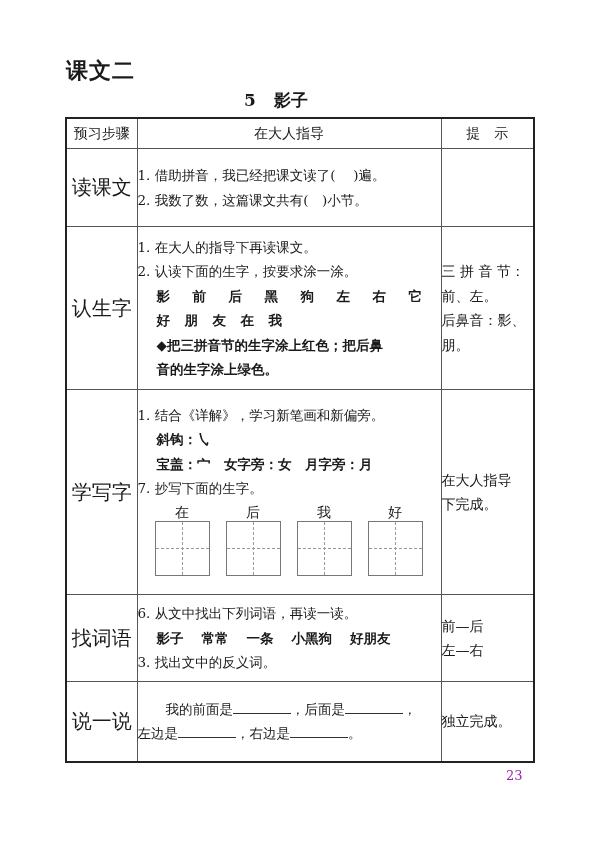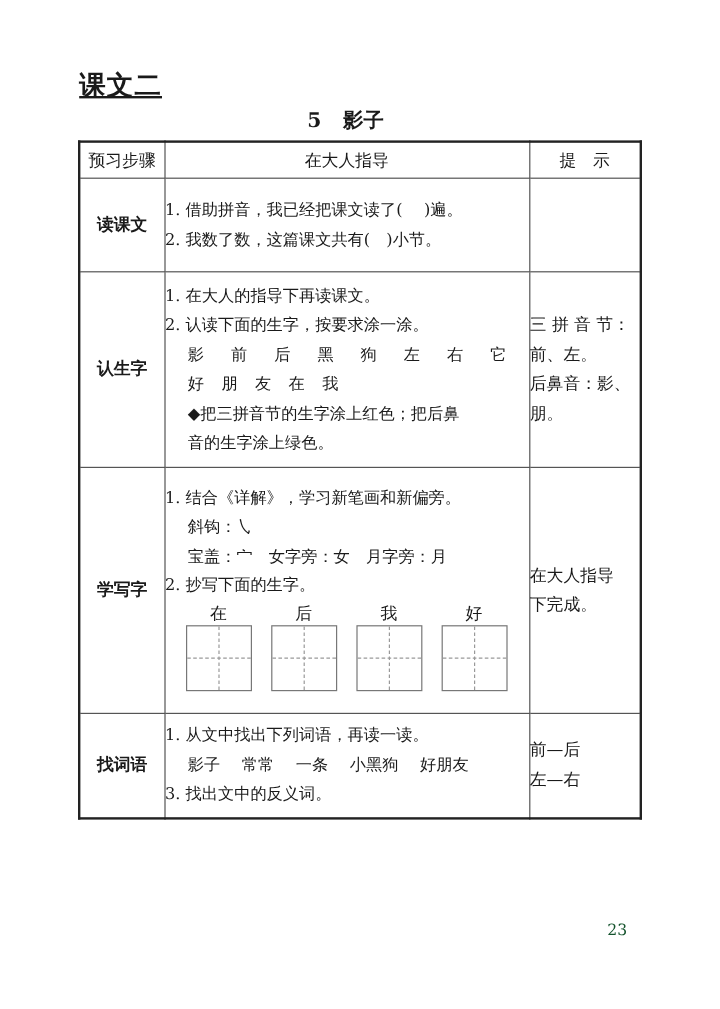--- a/index.html
+++ b/index.html
@@ -2,57 +2,57 @@
 <html><head>
 <meta charset="utf-8">
 <style>
   html, body { margin:0; padding:0; }
   body {
     width:600px; height:841px; background:#ffffff; position:relative; overflow:hidden;
     font-family: "DejaVu Serif", "Liberation Serif", serif; color:#1a1a1a;
   }
   .section-title {
     position:absolute; left:66px; top:56px; font-size:22px; font-weight:bold;
-    font-family: "DejaVu Serif", serif; letter-spacing:1px;text-decoration:underline;
+    font-family: "DejaVu Serif", serif; letter-spacing:1px;
   }
   .lesson-title {
-    position:absolute; left:12px; width:552px; top:89px; text-align:center;
+    position:absolute; left:0; width:552px; top:89px; text-align:center;
     font-size:17px; font-weight:bold; font-family:"DejaVu Sans", sans-serif;
   }
   .lesson-title .num { margin-right:18px; font-family:"DejaVu Serif", serif; }
   table.plan {
     position:absolute; left:65px; top:117px; width:468px;
     border-collapse:collapse; border:2px solid #222;
     table-layout:fixed;
   }
   table.plan td, table.plan th {
     border:1px solid #555; padding:0; vertical-align:middle;
   }
   th { font-weight:normal; font-size:14px; font-family:Liberation Sans, sans-serif; height:29px;margin-left:16px; }
   td.step {
-    text-align:center; font-weight:bold; font-size:14px; font-family:"DejaVu Sans", sans-serif;
+    text-align:center; font-weight:normal; font-size:20px; font-family:"DejaVu Sans", sans-serif;
   }
   td.content { font-size:13.5px; line-height:24.5px; padding:0 0 0 6px;margin-left:36px; }
   td.hint { font-size:14px; line-height:24.5px; padding:0 3px 0 5px;margin-top:20px; }
   .line { white-space:nowrap; }
-  .ind { padding-left:19px; }
+  .ind { padding-left:19px;font-weight:bold; }
   .chars span { display:inline-block; width:36px; }
   .chars2 span { display:inline-block; width:28px; }
   .words span { display:inline-block; margin-right:18px; }
   .grid-wrap { display:flex; gap:16px; margin:2px 0 6px 17px; }
   .grid-item { width:55px; text-align:center; }
   .grid-item .lbl { font-size:14px; line-height:18px; }
   .tian {
     width:53px; height:53px; border:1px solid #777; position:relative; box-sizing:content-box;
   }
   .tian::before { content:""; position:absolute; left:50%; top:0; bottom:0; border-left:1px dashed #999; }
   .tian::after { content:""; position:absolute; top:50%; left:0; right:0; border-top:1px dashed #999; }
   .blank { display:inline-block; width:58px; border-bottom:1px solid #333; height:14px; vertical-align:baseline; }
   .center { }
-  .page-num { position:absolute; left:506px; top:768px; font-size:13px; color:#14532d; }
+  .page-num { position:absolute; left:506px; top:768px; font-size:13px; color:#a21caf; }
 </style>
 </head>
 <body>
 
 <div class="section-title">课文二</div>
 <div class="lesson-title">
   <span class="num">5</span><span>影子</span>
 </div>
 
 <table class="plan">
@@ -98,21 +98,21 @@
       <div>朋。</div>
     </td>
   </tr>
 
   <tr style="height:205px">
     <td class="step">学写字</td>
     <td class="content">
       <div class="line">1. 结合《详解》，学习新笔画和新偏旁。</div>
       <div class="line ind">斜钩：㇂</div>
       <div class="line ind">宝盖：宀　女字旁：女　月字旁：月</div>
-      <div class="line">2. 抄写下面的生字。</div>
+      <div class="line">7. 抄写下面的生字。</div>
       <div class="grid-wrap">
         <div class="grid-item">
           <div class="lbl">在</div>
           <div class="tian"></div>
         </div>
         <div class="grid-item">
           <div class="lbl">后</div>
           <div class="tian"></div>
         </div>
         <div class="grid-item">
@@ -127,28 +127,42 @@
     </td>
     <td class="hint">
       <div>在大人指导</div>
       <div>下完成。</div>
     </td>
   </tr>
 
   <tr style="height:87px">
     <td class="step">找词语</td>
     <td class="content">
-      <div class="line">1. 从文中找出下列词语，再读一读。</div>
+      <div class="line">6. 从文中找出下列词语，再读一读。</div>
       <div class="line ind words">
         <span>影子</span><span>常常</span><span>一条</span><span>小黑狗</span><span>好朋友</span>
       </div>
       <div class="line">3. 找出文中的反义词。</div>
     </td>
     <td class="hint center">
       <div>前—后</div>
       <div>左—右</div>
     </td>
   </tr>
 
+  <tr style="height:80px">
+    <td class="step">说一说</td>
+    <td class="content">
+      <div class="line" style="padding-left:28px">
+        <span>我的前面是</span><span class="blank"></span><span>，后面是</span><span class="blank"></span><span>，</span>
+      </div>
+      <div class="line">
+        <span>左边是</span><span class="blank"></span><span>，右边是</span><span class="blank"></span><span>。</span>
+      </div>
+    </td>
+    <td class="hint center">
+      <div>独立完成。</div>
+    </td>
+  </tr>
 </tbody>
   </table>
 
 <div class="page-num">23</div>
 
 </body></html>

